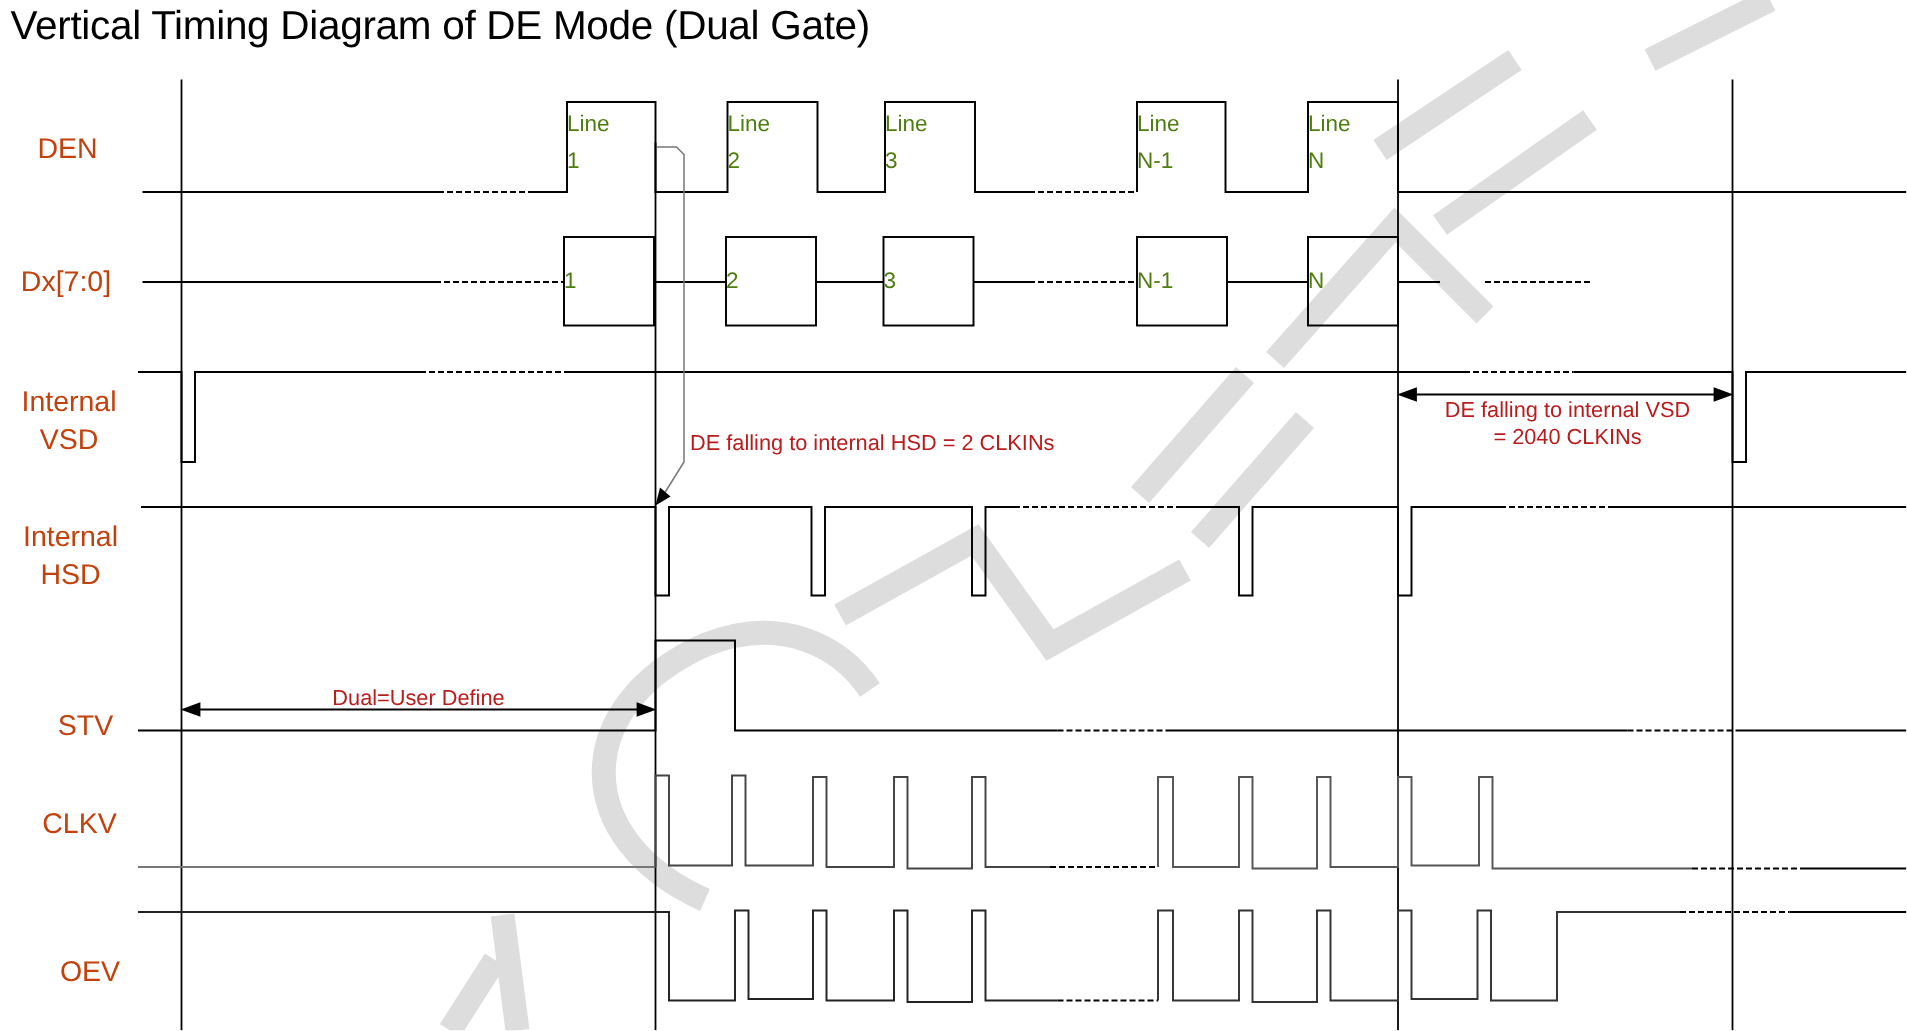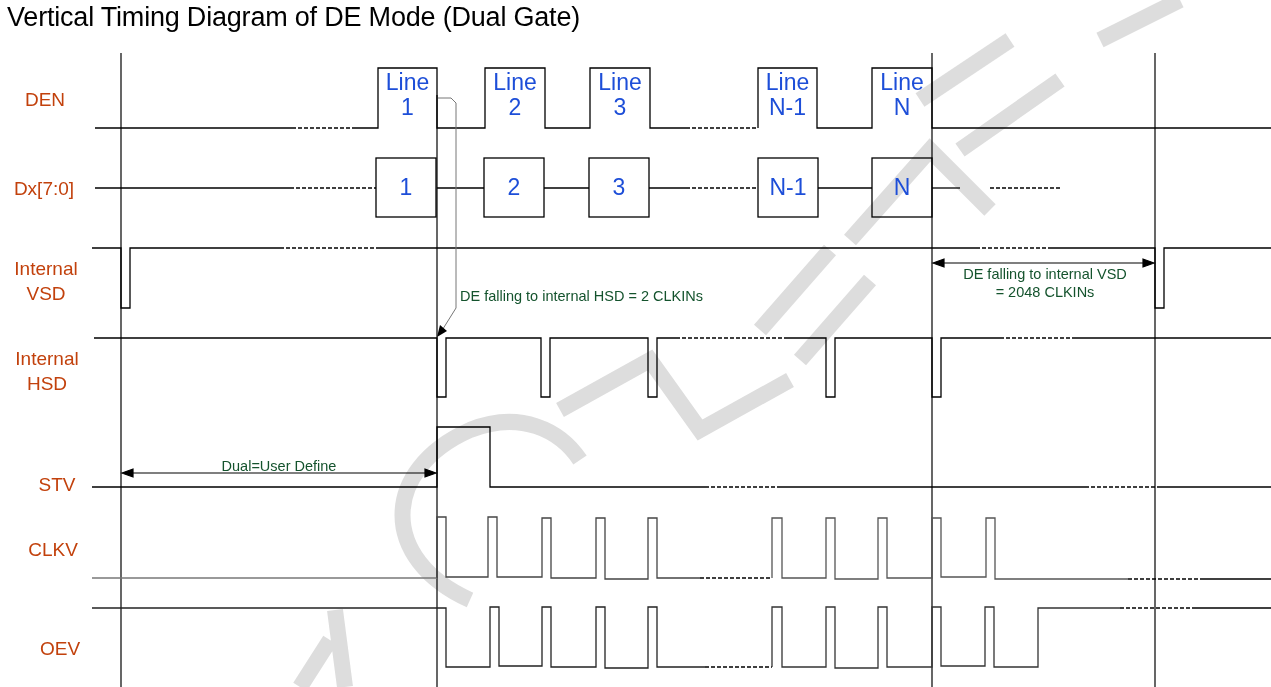--- a/index.html
+++ b/index.html
@@ -1,21 +1,21 @@
 <!DOCTYPE html>
 <html><head>
 <meta charset="utf-8">
 <style>
   html, body { margin: 0; padding: 0; background: #ffffff; }
   body { width: 1271px; height: 687px; overflow: hidden; position: relative; font-family: "Liberation Sans", sans-serif; }
   #title { position: absolute; left: 7px; top: 2px; font-size: 27px; color: #000000; white-space: nowrap; letter-spacing: -0.2px; }
   #diagram { position: absolute; left: 0; top: 0; }
   .sig-label { position: absolute; font-size: 19px; color: #c2410c; text-align: center; line-height: 25px; }
-  .box-text { position: absolute; font-size: 23px; color: #1d4ed8; text-align: center; line-height: 25px; }
-  .annot { position: absolute; font-size: 14.5px; color: #14532d; white-space: nowrap; text-align: center; line-height: 18px; }
+  .box-text { position: absolute; font-size: 15px; color: #4d7c0f; line-height: 25px; }
+  .annot { position: absolute; font-size: 14.5px; color: #b91c1c; white-space: nowrap; text-align: center; line-height: 18px; }
 </style>
 </head>
 <body>
 
 <div id="title">Vertical Timing Diagram of DE Mode (Dual Gate)</div>
 
 <svg id="diagram" width="1271" height="687" viewBox="0 0 1271 687" xmlns="http://www.w3.org/2000/svg">
 
   <g fill="none" stroke="#cfcfcf" stroke-width="16" opacity="0.7">
     <path d="M300 687 L330 640 M345 687 L335 610"></path>
@@ -156,15 +156,15 @@
 
 <div class="box-text" style="left:376px; top:175px; width:60px;">1</div>
 <div class="box-text" style="left:484px; top:175px; width:60px;">2</div>
 <div class="box-text" style="left:589px; top:175px; width:60px;">3</div>
 <div class="box-text" style="left:758px; top:175px; width:60px;">N-1</div>
 <div class="box-text" style="left:872px; top:175px; width:60px;">N</div>
 
 <div class="annot" style="left:460px; top:287px;">DE falling to internal HSD = 2 CLKINs</div>
 <div class="annot" style="left:936px; top:265px; width:218px;">
   <div>DE falling to internal VSD</div>
-  <div>= 2048 CLKINs</div>
+  <div>= 2040 CLKINs</div>
 </div>
 <div class="annot" style="left:124px; top:457px; width:310px;">Dual=User Define</div>
 
 </body></html>

